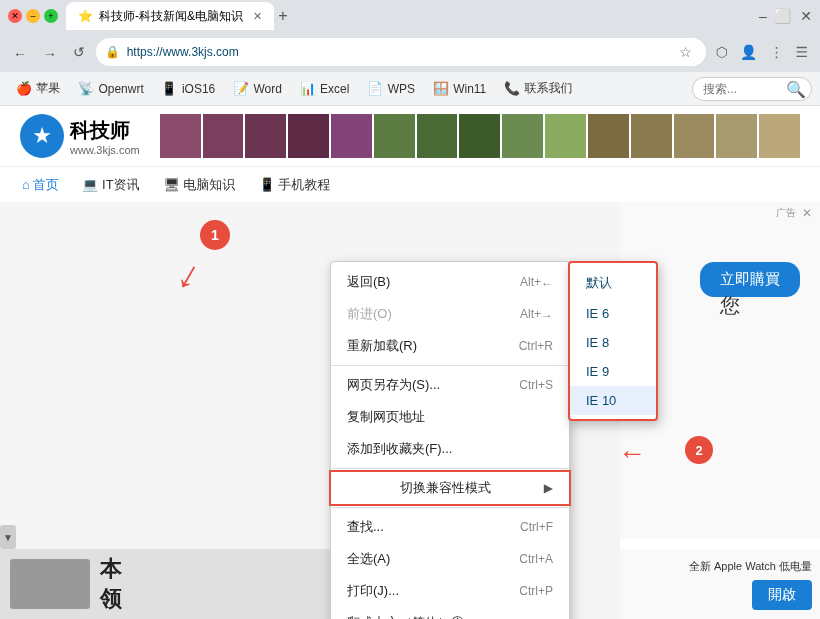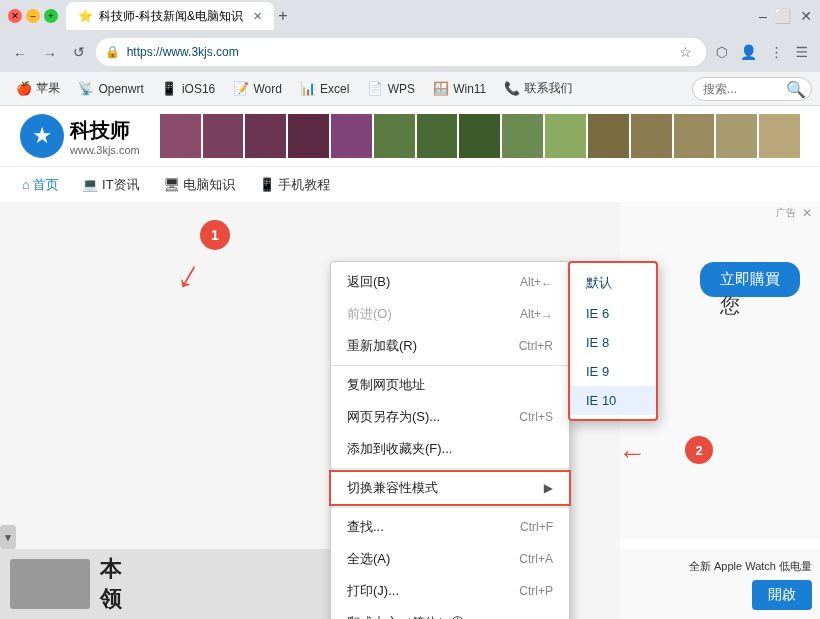--- a/index.html
+++ b/index.html
@@ -502,34 +502,34 @@
         <span class="menu-shortcut">Alt+→</span>
       </div>
 
       <div class="menu-item">
         <span class="menu-item-label">重新加载(R)</span>
         <span class="menu-shortcut">Ctrl+R</span>
       </div>
       <hr class="menu-separator">
 
       <div class="menu-item">
-        <span class="menu-item-label">复制网页地址</span>
-      </div>
-
-      <div class="menu-item">
         <span class="menu-item-label">网页另存为(S)...</span>
         <span class="menu-shortcut">Ctrl+S</span>
       </div>
 
       <div class="menu-item">
+        <span class="menu-item-label">复制网页地址</span>
+      </div>
+
+      <div class="menu-item">
         <span class="menu-item-label">添加到收藏夹(F)...</span>
       </div>
       <hr class="menu-separator">
 
-      <div class="menu-item highlighted" style="outline: 2px solid #e74c3c; background:#fff;">
+      <div class="menu-item highlighted" style="outline: 2px solid #e74c3c; background:#fff;text-align:center;">
         <span class="menu-item-label">切换兼容性模式</span>
         <span class="menu-arrow">▶</span>
       </div>
       <hr class="menu-separator">
 
       <div class="menu-item">
         <span class="menu-item-label">查找...</span>
         <span class="menu-shortcut">Ctrl+F</span>
       </div>
 

